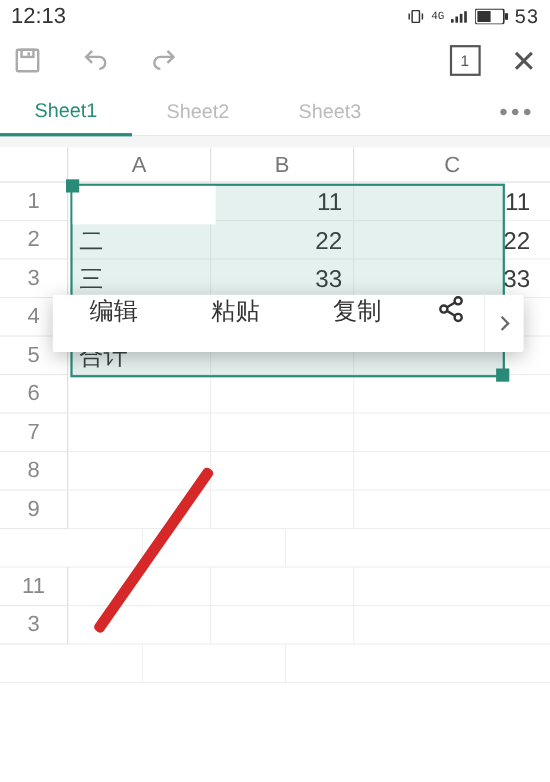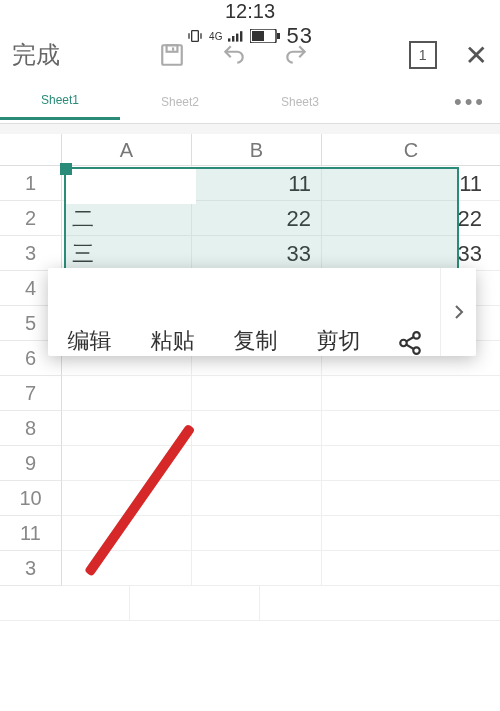--- a/index.html
+++ b/index.html
@@ -1,29 +1,29 @@
 <!DOCTYPE html>
 <html><head>
 <meta charset="utf-8">
 <style>
   * { box-sizing: border-box; margin: 0; padding: 0; }
   html, body { width: 500px; height: 711px; font-family: -apple-system, "Helvetica Neue", Arial, sans-serif; background: #fff; overflow: hidden; position: relative; }
-  .status-bar { height: 30px; display: flex; justify-content: space-between; align-items: center; padding: 0 10px; font-size: 20px; color: #333; flex-direction: column; }
+  .status-bar { height: 30px; display: flex; justify-content: space-between; align-items: center; padding: 0 10px; font-size: 20px; color: #333; }
   .status-left { }
   .status-right { display: flex; align-items: center; gap: 6px; font-size: 14px; }
-  .status-right .batt-pct { font-size: 22px; letter-spacing: 1px; }
+  .status-right .batt-pct { font-size: 18px; letter-spacing: 1px; }
   .toolbar { height: 50px; display: flex; align-items: center; justify-content: space-between; padding: 0 12px; }
   .toolbar .done { font-size: 24px; color: #666; }
   .toolbar .middle { display: flex; align-items: center; gap: 36px; }
   .toolbar .right { display: flex; align-items: center; gap: 28px; }
   .tb-icon { width: 26px; height: 26px; stroke: #aaa; fill: none; stroke-width: 2; }
   .page-indicator { width: 28px; height: 28px; border: 2px solid #555; display: flex; align-items: center; justify-content: center; font-size: 14px; color: #555; }
   .close-x { font-size: 28px; color: #555; font-weight: 300; }
   .tabs { display: flex; align-items: center; height: 44px; border-bottom: 1px solid #ddd; }
-  .tab { flex: 0 0 120px; text-align: center; font-size: 12px; color: #bbb; padding: 10px 0; }
+  .tab { flex: 0 0 120px; text-align: center; font-size: 18px; color: #bbb; padding: 10px 0; }
   .tab.active { color: #2a8c78; border-bottom: 3px solid #2a8c78; }
   .tab-more { flex: 0 0 60px; margin-left: auto; text-align: center; color: #888; font-size: 22px; letter-spacing: 3px; }
   .gap { height: 10px; background: #f5f5f5; }
   .sheet { position: relative; }
   .col-headers { display: flex; height: 32px; }
   .rownum-spacer { width: 62px; border-right: 1px solid #ddd; border-bottom: 1px solid #ddd; background: #fff; }
   .col-h { flex: 0 0 130px; text-align: center; font-size: 20px; color: #777; border-right: 1px solid #ddd; border-bottom: 1px solid #ddd; line-height: 32px; }
   .col-h:last-child { flex: 1 1 auto; border-right: none; }
   .row { display: flex; height: 35px; }
   .rownum { width: 62px; text-align: center; font-size: 20px; color: #888; border-right: 1px solid #ddd; border-bottom: 1px solid #e8e8e8; line-height: 35px; }
@@ -31,56 +31,55 @@
   .cell.txt { text-align: left; }
   .cell.num { text-align: right; }
   .cell.last { flex: 1 1 auto; border-right: none; padding-right: 18px; }
   
   .sel-rect { position: absolute; left: 64px; top: 33px; width: 395px; height: 176px; border: 2px solid #2a8c78; background: rgba(42,140,120,0.12); pointer-events: none; }
   .sel-rect .cell-active { position: absolute; left: 0; top: 0; width: 130px; height: 35px; background: #fff; }
   .handle { position: absolute; width: 12px; height: 12px; background: #2a8c78; }
   .handle.tl { left: -6px; top: -6px; }
   .handle.br { right: -6px; bottom: -6px; }
   
-  .ctx-menu { position: absolute; left: 48px; top: 268px; height: 88px; width: 428px; background: #fff; border-radius: 2px; box-shadow: 0 4px 18px rgba(0,0,0,0.25); display: flex; align-items: flex-end; z-index: 10; }
+  .ctx-menu { position: absolute; left: 48px; top: 268px; height: 52px; width: 428px; background: #fff; border-radius: 2px; box-shadow: 0 4px 18px rgba(0,0,0,0.25); display: flex; align-items: flex-start; z-index: 10; }
   .ctx-item { flex: 1; text-align: center; font-size: 22px; color: #333; }
   .ctx-share { flex: 0 0 60px; display: flex; align-items: center; justify-content: center; }
   .ctx-chevron { flex: 0 0 36px; border-left: 1px solid #eee; height: 100%; display: flex; align-items: center; justify-content: center; color: #888; font-size: 22px; }
   
   .red-line { position: absolute; left: 84px; top: 571px; width: 180px; height: 10px; background: #d62828; transform: rotate(-55deg); transform-origin: left top; border-radius: 4px; pointer-events: none; }
 </style>
 </head>
 <body>
 
 <div class="status-bar">
   <div class="status-left">12:13</div>
   <div class="status-right">
     <svg width="16" height="16" viewBox="0 0 24 24" fill="none" stroke="#333" stroke-width="2">
         <rect x="7" y="4" width="10" height="16" rx="1"></rect>
         <line x1="3" y1="8" x2="3" y2="16"></line>
         <line x1="21" y1="8" x2="21" y2="16"></line>
       </svg>
-    <span style="font-size:10px;">4G</span>
+    <span style="font-size:10px;font-family:Liberation Mono, monospace;">4G</span>
     <svg width="16" height="14" viewBox="0 0 20 14">
         <rect x="0" y="10" width="3" height="4" fill="#333"></rect>
         <rect x="5" y="7" width="3" height="7" fill="#333"></rect>
         <rect x="10" y="4" width="3" height="10" fill="#333"></rect>
         <rect x="15" y="1" width="3" height="13" fill="#333"></rect>
       </svg>
     <svg width="30" height="14" viewBox="0 0 30 14">
         <rect x="0" y="0" width="26" height="14" rx="2" fill="none" stroke="#333" stroke-width="1.5"></rect>
         <rect x="2" y="2" width="12" height="10" fill="#333"></rect>
         <rect x="27" y="4" width="3" height="6" fill="#333"></rect>
       </svg>
     <span class="batt-pct">53</span>
   </div>
 </div>
 
 <div class="toolbar">
-  <div class="done">完成</div>
   <div class="middle">
     <svg class="tb-icon" viewBox="0 0 24 24">
         <rect x="3" y="3" width="18" height="18" rx="1"></rect>
         <rect x="7" y="3" width="10" height="6"></rect>
         <line x1="13" y1="5" x2="13" y2="8"></line>
       </svg>
     <svg class="tb-icon" viewBox="0 0 24 24">
         <path d="M9 14 4 9l5-5"></path>
         <path d="M4 9h11a5 5 0 0 1 0 10"></path>
       </svg>
@@ -168,21 +167,20 @@
       <div class="cell"></div>
       <div class="cell last"></div>
     </div>
   <div class="row">
       <div class="rownum">9</div>
       <div class="cell"></div>
       <div class="cell"></div>
       <div class="cell last"></div>
     </div>
   <div class="row">
-      <div class="rownum">10</div>
       <div class="cell"></div>
       <div class="cell"></div>
       <div class="cell last"></div>
     </div>
   <div class="row">
       <div class="rownum">11</div>
       <div class="cell"></div>
       <div class="cell"></div>
       <div class="cell last"></div>
     </div>
@@ -196,21 +194,20 @@
       <div class="cell"></div>
       <div class="cell"></div>
       <div class="cell last"></div>
     </div>
 </div>
 
 <div class="ctx-menu">
   <div class="ctx-item">编辑</div>
   <div class="ctx-item">粘贴</div>
   <div class="ctx-item">复制</div>
-  <div class="ctx-item">剪切</div>
   <div class="ctx-share">
     <svg width="26" height="26" viewBox="0 0 24 24" fill="none" stroke="#333" stroke-width="2">
         <circle cx="18" cy="5" r="3"></circle>
         <circle cx="6" cy="12" r="3"></circle>
         <circle cx="18" cy="19" r="3"></circle>
         <line x1="8.6" y1="10.5" x2="15.4" y2="6.5"></line>
         <line x1="8.6" y1="13.5" x2="15.4" y2="17.5"></line>
       </svg>
   </div>
   <div class="ctx-chevron">

